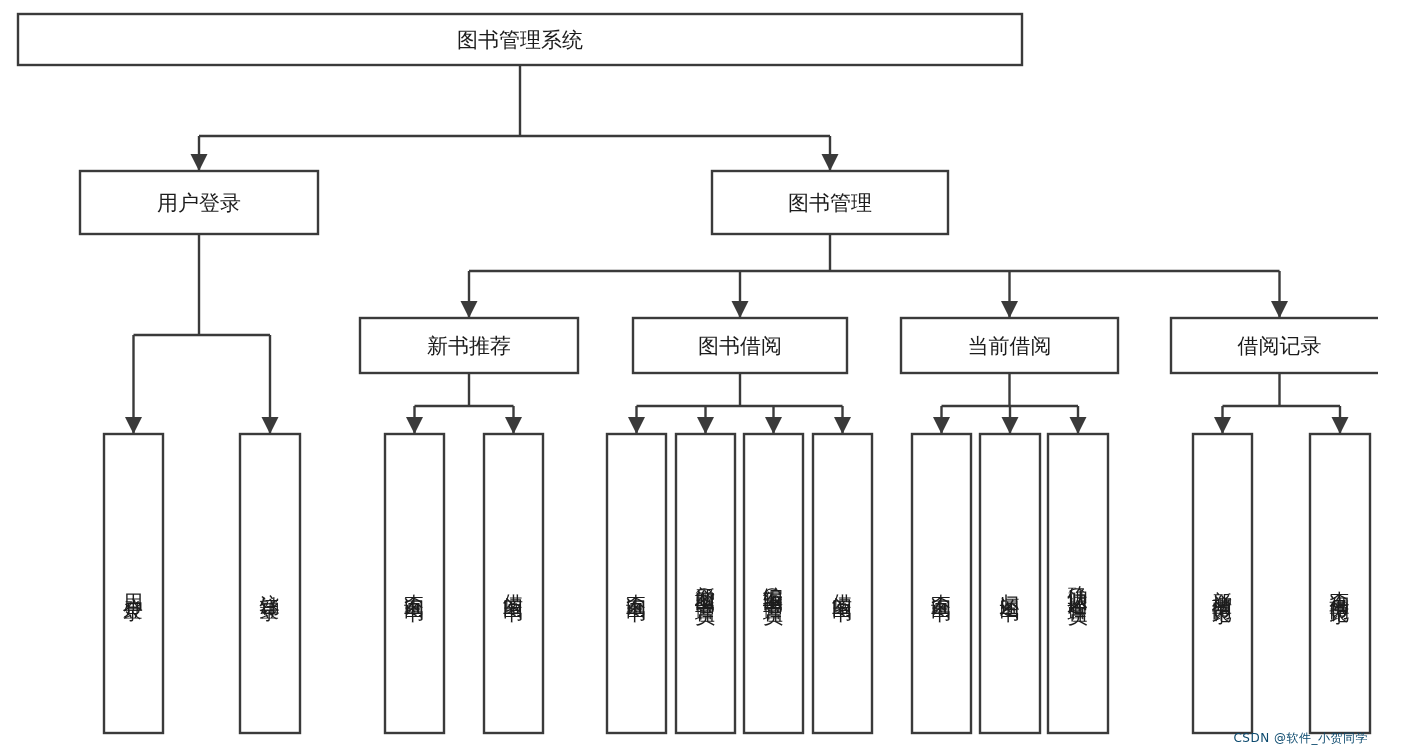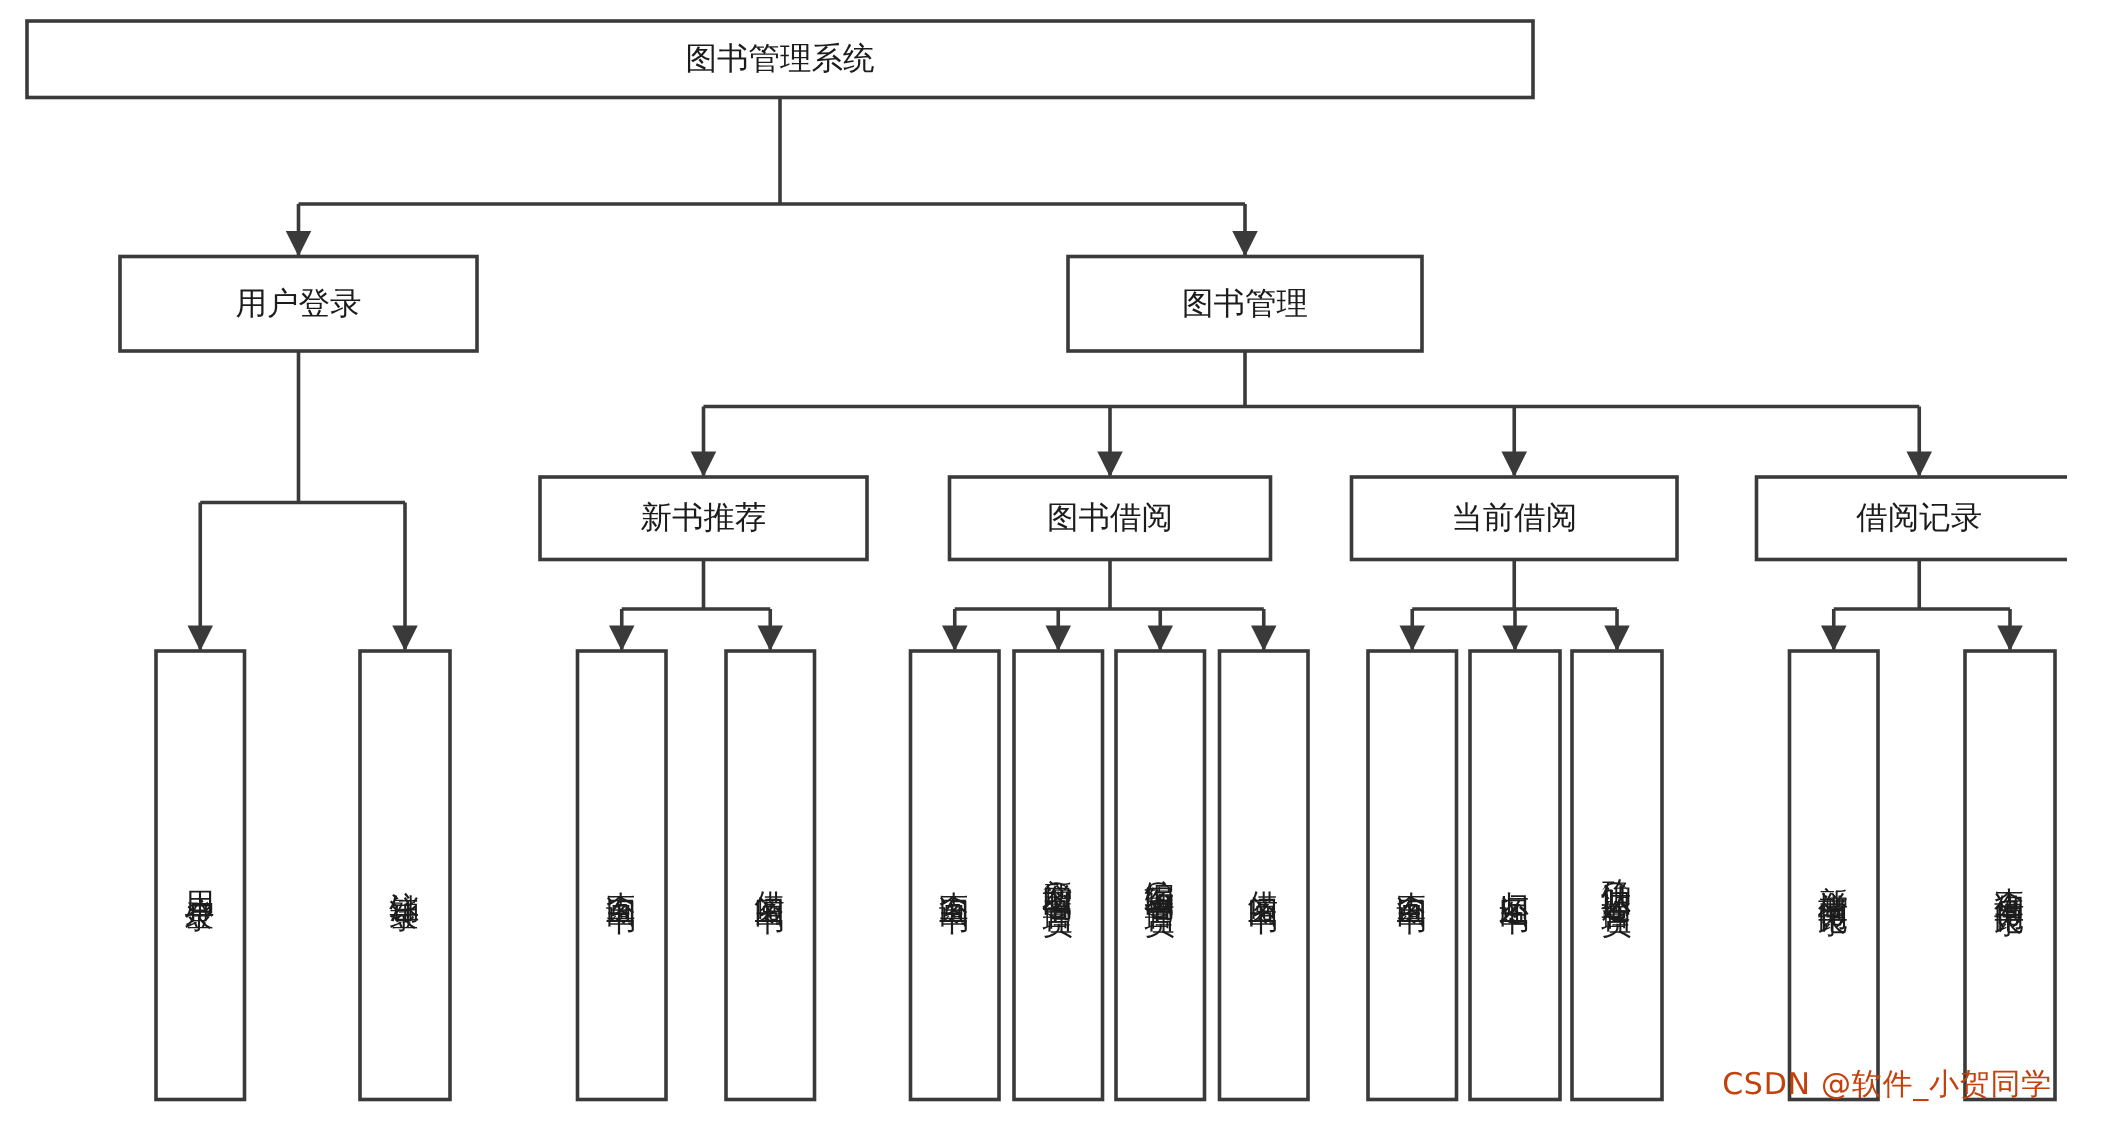--- a/index.html
+++ b/index.html
@@ -63,24 +63,24 @@
     font-size: 20px;
     line-height: 1;
     letter-spacing: 3px;
     color: #1c1c1c;
     white-space: nowrap;
     text-align: center;
   }
   .watermark {
     position: absolute;
     right: 10px;
-    bottom: 11px;
-    font-family: "DejaVu Sans", "Liberation Sans", sans-serif;
-    font-size: 20px;
-    color: #c2410c;
+    bottom: 0;
+    font-family: "DejaVu Sans", "Liberation Sans", sans-serif;
+    font-size: 12px;
+    color: #0c4a6e;
     white-space: nowrap;
     letter-spacing: 0.5px;
   }
 </style>
 </head>
 <body>
 
 <div id="diagram-root">
 
   <svg class="diagram-canvas" viewBox="0 0 1405 747">

